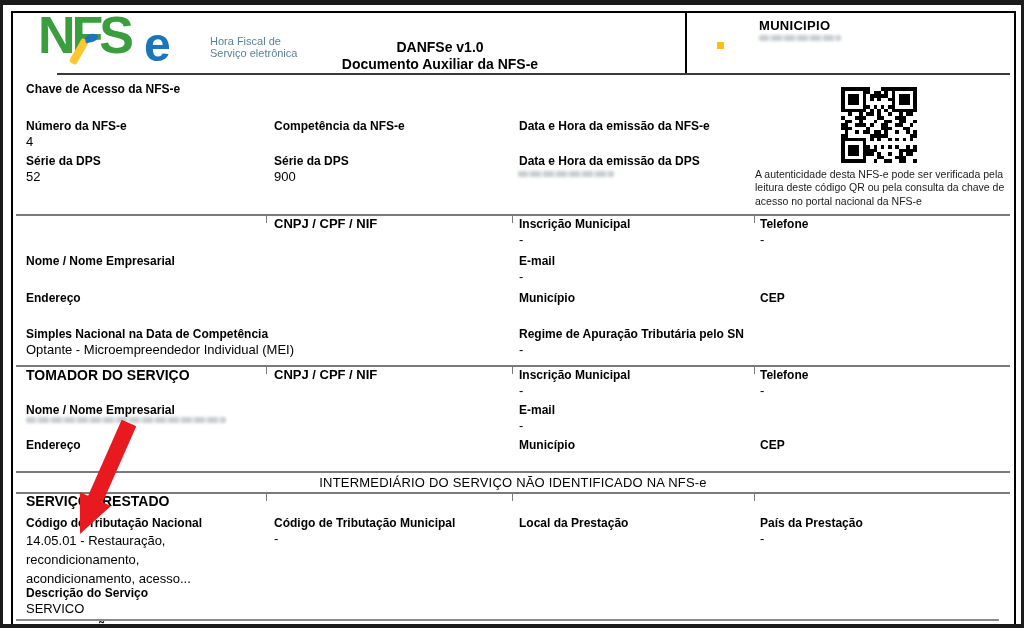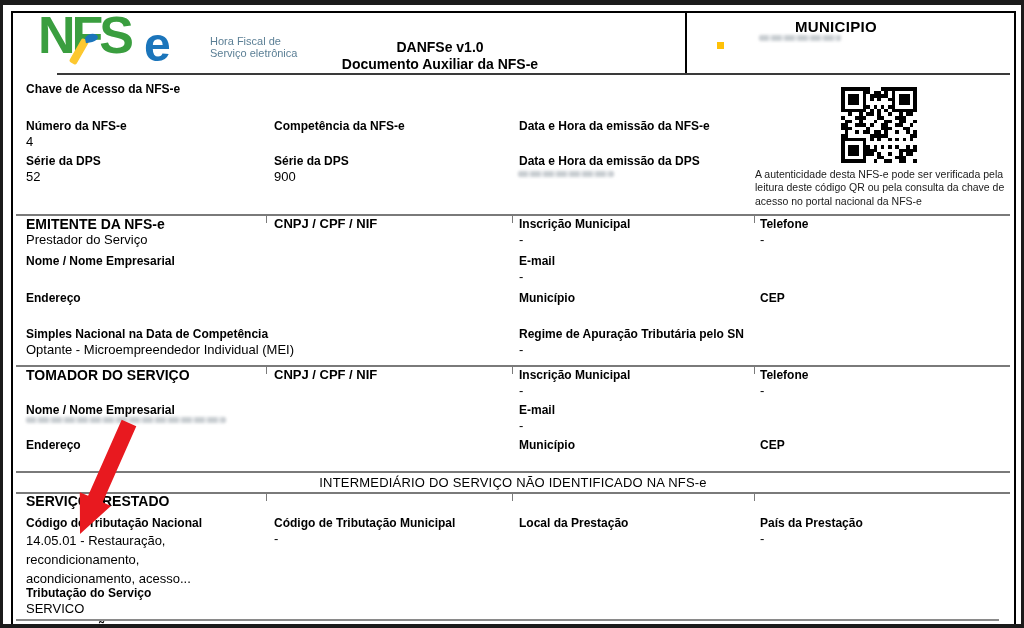--- a/index.html
+++ b/index.html
@@ -34,21 +34,21 @@
   .logo-yellow{position:absolute;left:37px;top:23px;width:8px;height:27px;background:var(--logo_yellow);
     transform:rotate(30deg);border-radius:2px;}
   .logo-blue-tip{position:absolute;left:47px;top:19px;width:13px;height:8px;background:var(--logo_blue);
     border-radius:50% 50% 50% 0;transform:rotate(-12deg);}
   .logo-tagline{position:absolute;left:172px;top:20px;font-size:11px;line-height:12px;color:var(--tagline);}
 
   
   .title-block{position:absolute;left:227px;top:26px;width:400px;text-align:center;}
   .title-line{font-size:14px;font-weight:bold;line-height:17px;}
 
-  .municipio{position:absolute;left:757px;top:16px;font-size:15px;font-weight:bold;letter-spacing:.3px;margin-left:36px;}
+  .municipio{position:absolute;left:757px;top:16px;font-size:13px;font-weight:bold;letter-spacing:.3px;}
   .muni-dot{position:absolute;left:715px;top:40px;width:7px;height:7px;background:var(--dot_yellow);}
 
   
   .redact{position:absolute;height:6px;opacity:.55;filter:blur(1.6px);border-radius:2px;
     background:repeating-linear-gradient(90deg,#9aa3ab 0 9px,#c9ced2 9px 13px);}
 
   
   .qr{position:absolute;left:839px;top:85px;width:76px;height:76px;display:grid;
     grid-template-columns:repeat(21,1fr);grid-template-rows:repeat(21,1fr);background:#fff;}
   .qr div.on{background:#000;}
@@ -559,24 +559,20 @@
       <div></div>
       <div class="on"></div>
     </div>
   <div class="qr-caption" style="left:742px;top:155px">A autenticidade desta NFS-e pode ser verificada pela leitura deste código QR ou pela consulta da chave de acesso no portal nacional da NFS-e</div>
 
   <div class="hline" style="left:3px;top:201px;width:994px"></div>
   <div class="tick" style="left:253px;top:203px"></div>
   <div class="tick" style="left:499px;top:203px"></div>
   <div class="tick" style="left:741px;top:203px"></div>
 
-  <div class="f" style="left:13px;top:204px">
-    <div class="sec-title">EMITENTE DA NFS-e</div>
-    <div class="sec-sub">Prestador do Serviço</div>
-  </div>
   <div class="f" style="left:261px;top:204px">
     <div class="lbl" style="font-size:13px">CNPJ / CPF / NIF</div>
     <div class="val"></div>
   </div>
   <div class="f" style="left:506px;top:204px">
     <div class="lbl">Inscrição Municipal</div>
     <div class="val">-</div>
   </div>
   <div class="f" style="left:747px;top:204px">
     <div class="lbl">Telefone</div>
@@ -682,21 +678,21 @@
   <div class="f" style="left:506px;top:503px">
     <div class="lbl">Local da Prestação</div>
     <div class="val"></div>
   </div>
   <div class="f" style="left:747px;top:503px">
     <div class="lbl">País da Prestação</div>
     <div class="val">-</div>
   </div>
 
   <div class="f" style="left:13px;top:573px">
-    <div class="lbl">Tributação do Serviço</div>
+    <div class="lbl">Descrição do Serviço</div>
     <div class="val">SERVICO</div>
   </div>
 
   <div class="hline" style="left:3px;top:606px;width:983px;background:#8a8a8a"></div>
   <div class="f" style="left:13px;top:609px">
     <div class="sec-title">TRIBUTAÇÃO MUNICIPAL</div>
   </div>
 </div>
 
 <svg class="arrow-svg" width="1024" height="628" viewBox="0 0 1024 628">

